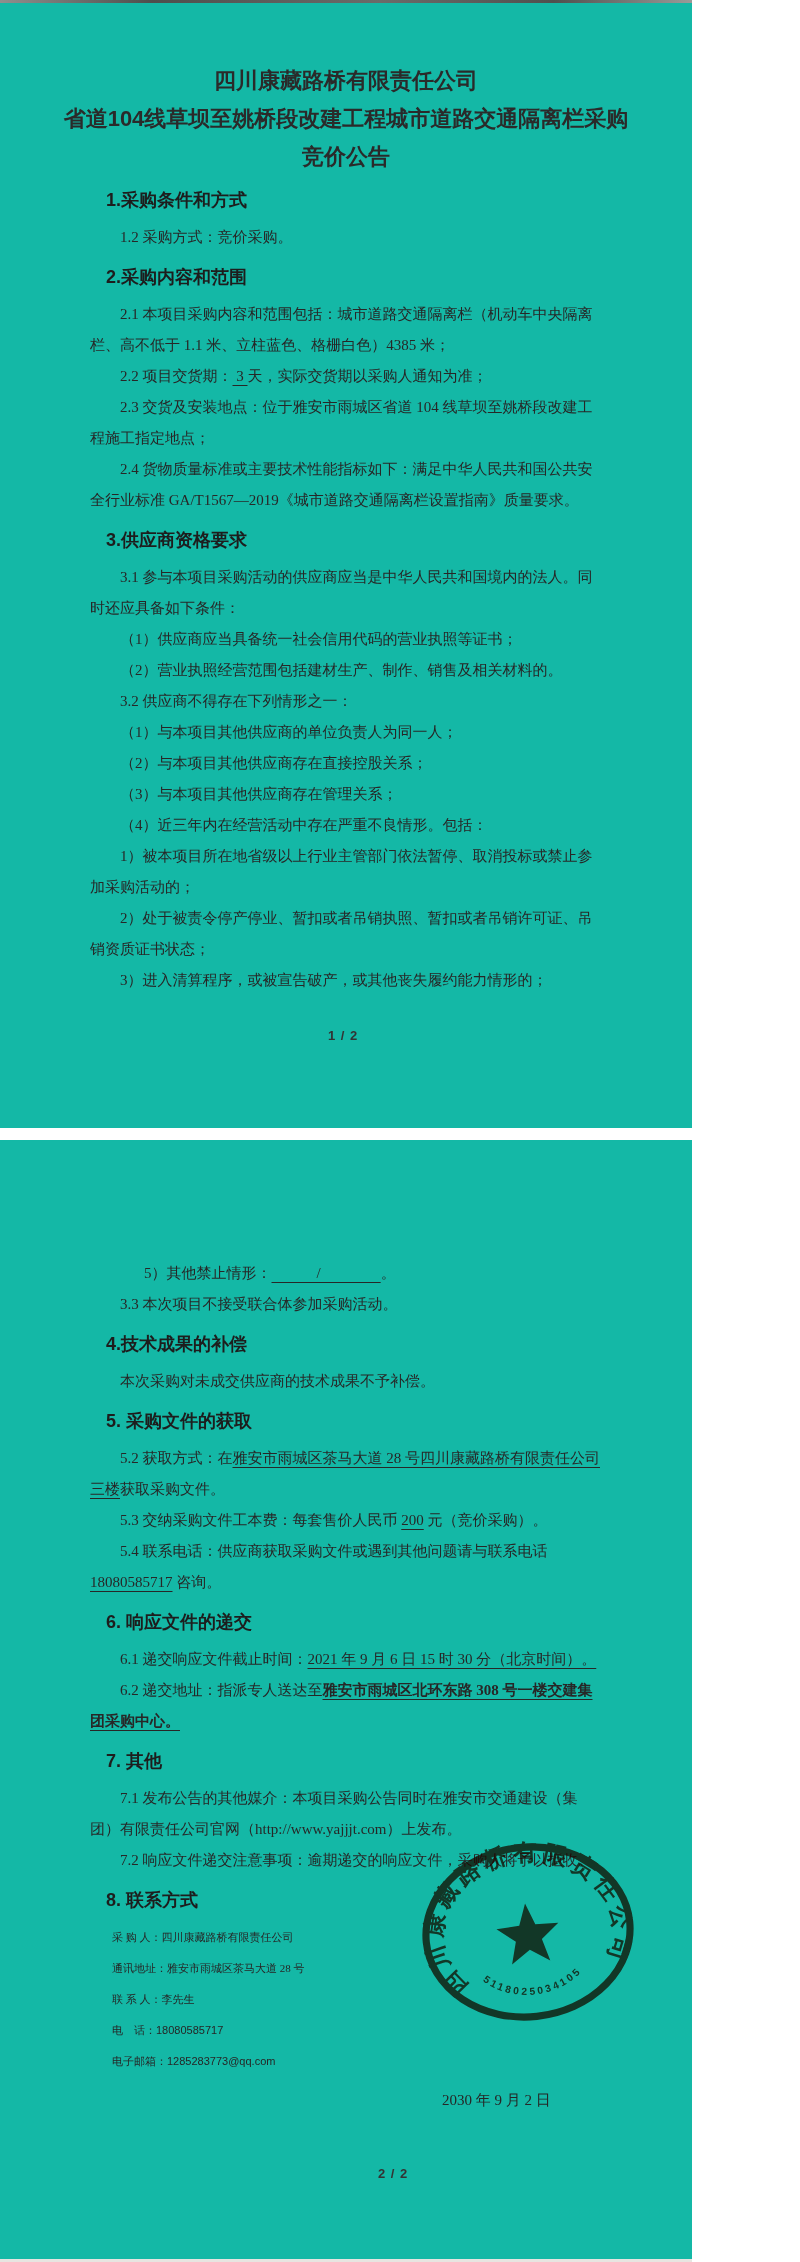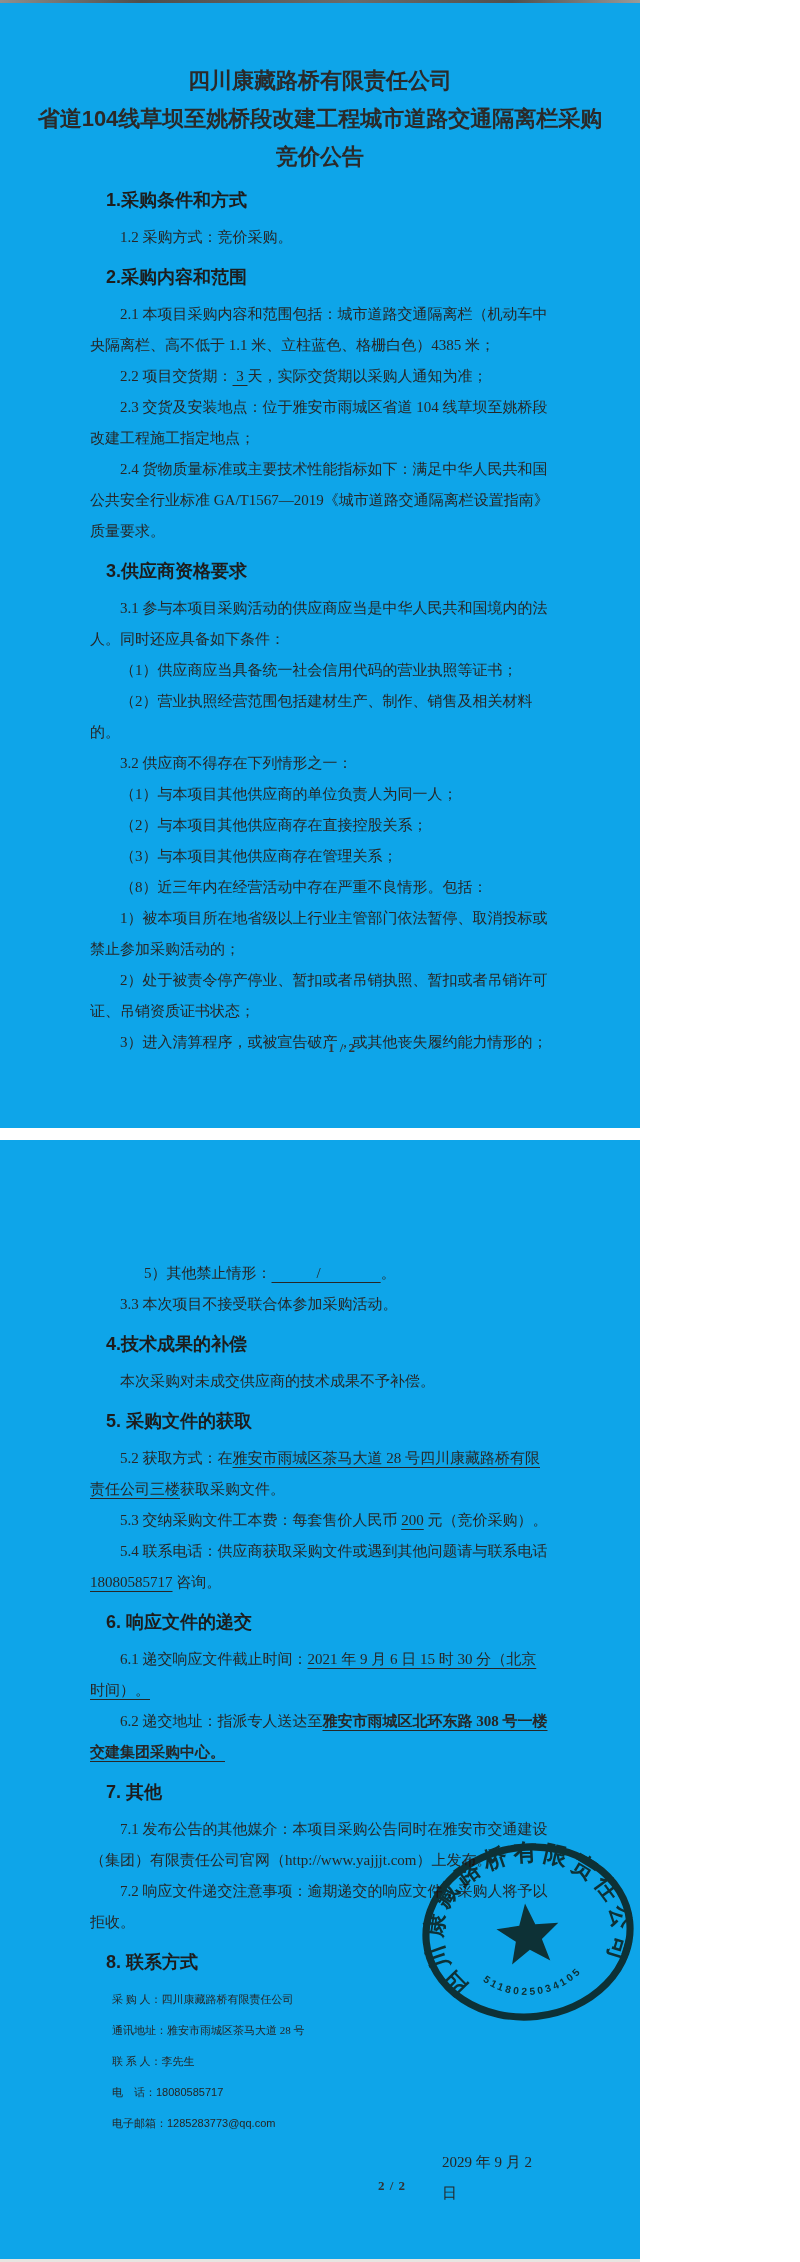--- a/index.html
+++ b/index.html
@@ -3,21 +3,21 @@
 <meta charset="utf-8">
 <style>
   html,body{margin:0;padding:0;}
   body{
     width:800px;
     background:#ffffff;
     font-family:"Liberation Serif","DejaVu Serif",serif;
     color:#262626;
     -webkit-font-smoothing:antialiased;
   }
-  .page{position:relative;width:640px;background:#0ea5e9;overflow:hidden;}
+  .page{position:relative;width:692px;background:#14b8a6;overflow:hidden;}
   #page1{height:1128px;}
   #page2{height:1122px;}
   .page-gap{height:12px;background:#ffffff;}
   .edge-top{
     position:absolute;top:0;left:0;right:0;height:3px;
     background:linear-gradient(to right,#8f8f8d,#4e4e4c 22%,#6b6b69 55%,#50504e 80%,#9a9a98);
   }
   .edge-bottom{position:absolute;bottom:0;left:0;right:0;height:3px;background:#e7e5e1;}
   .titles{padding-top:62px;text-align:center;}
   .title-line{
@@ -33,21 +33,21 @@
   }
   p.b{font-size:15px;line-height:31px;margin:0;text-indent:2em;color:#272727;}
   p.b.deep{text-indent:3.6em;}
   .u{text-decoration:underline;text-underline-offset:4px;}
   .bold{font-weight:700;}
   .contact-row{font-size:11px;line-height:31px;text-indent:2em;}
   .contact-row .val{font-family:"Liberation Sans","DejaVu Sans",sans-serif;}
   .date-line{font-size:15px;line-height:31px;margin-top:8px;padding-left:352px;}
   .footer{
     position:absolute;font-size:13px;font-weight:700;color:#333;
-    font-family:Liberation Serif, serif;letter-spacing:1px;margin-top:12px;
+    font-family:Liberation Sans, sans-serif;letter-spacing:1px;
   }
   #page1 .footer{left:328px;top:1028px;}
   #page2 .footer{left:378px;top:1026px;}
   .seal{
     position:absolute;left:420px;top:700px;
     transform:rotate(-6deg);
     opacity:0.92;mix-blend-mode:multiply;
   }
 </style>
 </head>
@@ -73,21 +73,21 @@
     <p class="b">2.4 货物质量标准或主要技术性能指标如下：满足中华人民共和国公共安全行业标准 GA/T1567—2019《城市道路交通隔离栏设置指南》质量要求。</p>
 
     <h2 class="sec">3.供应商资格要求</h2>
     <p class="b">3.1 参与本项目采购活动的供应商应当是中华人民共和国境内的法人。同时还应具备如下条件：</p>
     <p class="b">（1）供应商应当具备统一社会信用代码的营业执照等证书；</p>
     <p class="b">（2）营业执照经营范围包括建材生产、制作、销售及相关材料的。</p>
     <p class="b">3.2 供应商不得存在下列情形之一：</p>
     <p class="b">（1）与本项目其他供应商的单位负责人为同一人；</p>
     <p class="b">（2）与本项目其他供应商存在直接控股关系；</p>
     <p class="b">（3）与本项目其他供应商存在管理关系；</p>
-    <p class="b">（8）近三年内在经营活动中存在严重不良情形。包括：</p>
+    <p class="b">（4）近三年内在经营活动中存在严重不良情形。包括：</p>
     <p class="b">1）被本项目所在地省级以上行业主管部门依法暂停、取消投标或禁止参加采购活动的；</p>
     <p class="b">2）处于被责令停产停业、暂扣或者吊销执照、暂扣或者吊销许可证、吊销资质证书状态；</p>
     <p class="b">3）进入清算程序，或被宣告破产，或其他丧失履约能力情形的；</p>
   </div>
 
   <div class="footer">1 / 2</div>
 </div>
 
 <div class="page-gap"></div>
 
@@ -123,21 +123,21 @@
     <div class="contact-row">
       <span>联 系 人：</span><span>李先生</span>
     </div>
     <div class="contact-row">
       <span>电　话：</span><span class="val">18080585717</span>
     </div>
     <div class="contact-row">
       <span>电子邮箱：</span><span class="val">1285283773@qq.com</span>
     </div>
 
-    <div class="date-line">2029 年 9 月 2 日</div>
+    <div class="date-line">2030 年 9 月 2 日</div>
   </div>
 
   <svg class="seal" width="216" height="184" viewBox="0 0 210 180" xmlns="http://www.w3.org/2000/svg">
     <defs>
       <path id="arcTop" d="M 45.6,139.5 A 84,70 0 1 1 164.4,139.5" fill="none"></path>
       <path id="arcBot" d="M 53,130 A 66,56 0 0 0 157,130" fill="none"></path>
     </defs>
     <ellipse cx="105" cy="90" rx="100" ry="83" fill="none" stroke="#df3c2a" stroke-width="7"></ellipse>
     <polygon fill="#df3c2a" points="105,62 112.9,83.1 135.4,84.1 117.8,98.2 123.8,119.9 105,107.5 86.2,119.9 92.2,98.2 74.6,84.1 97.1,83.1"></polygon>
     <text font-size="23" fill="#df3c2a" font-family="Liberation Sans, sans-serif" font-weight="700">

